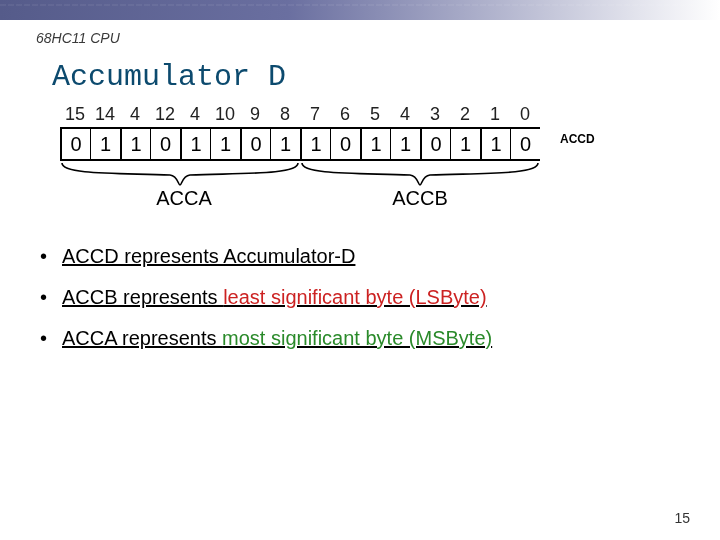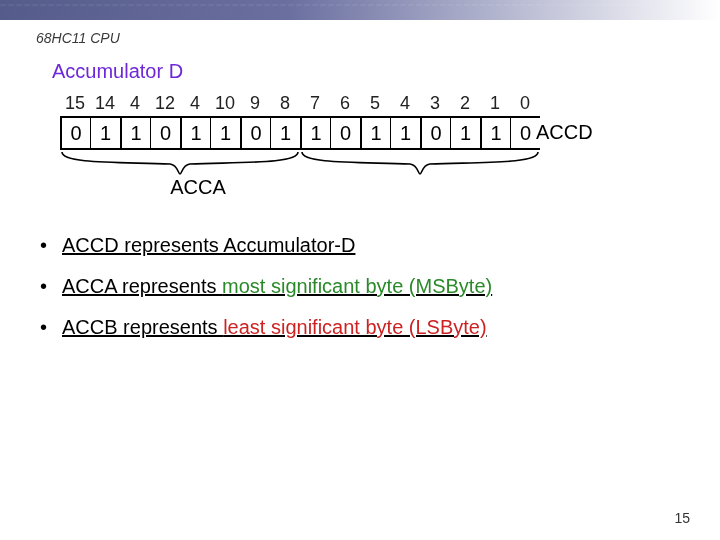--- a/index.html
+++ b/index.html
@@ -24,24 +24,24 @@
     height: 2px;
     background: repeating-linear-gradient(90deg, rgba(255,255,255,0.06) 0 6px, rgba(255,255,255,0.0) 6px 8px);
   }
   .header-label {
     font-style: italic;
     font-size: 14px;
     color: #3a3a3a;
     padding: 10px 0 0 36px;
   }
   .title {
-    font-size: 20px;
-    color: #6d28d9;
+    font-size: 30px;
+    color: #0c4a6e;
     padding: 14px 0 4px 52px;
-    font-family: Liberation Sans, sans-serif;
+    font-family: Liberation Mono, monospace;
   }
   .diagram {
     padding: 6px 0 0 60px;
     position: relative;
   }
   .bit-indices {
     display: flex;
     font-size: 18px;
     color: #222;
     font-family: "Tahoma", "Verdana", sans-serif;
@@ -66,25 +66,26 @@
     justify-content: center;
     font-size: 20px;
     font-family: "Tahoma", sans-serif;
     box-sizing: border-box;
   }
   .bit-cell:first-child { border-left: 2px solid #000; }
   .bit-cell.pair-div { border-left: 2px solid #000; }
   .bit-cell:last-child { border-right: 2px solid #000; }
   .accd-label {
     position: absolute;
-    left: 476px;
+    left: 500px;
     top: 5px;
-    font-size: 20px;
+    font-size: 12px;
     font-family: "Tahoma", sans-serif;
     color: #000;
+    font-weight: bold;
   }
   .brace-row {
     position: relative;
     height: 60px;
   }
   .brace {
     position: absolute;
     top: 0;
   }
   .brace svg { display: block; }
@@ -175,33 +176,34 @@
     <div class="bit-cell">0</div>
     <div class="accd-label">ACCD</div>
   </div>
 
   <div class="brace-row">
     <div class="brace" style="left:0px;">
       <svg width="240" height="26" viewBox="0 0 240 26">
         <path d="M2 2 C2 14, 60 12, 110 14 C118 15, 118 24, 120 24 C122 24, 122 15, 130 14 C180 12, 238 14, 238 2" fill="none" stroke="#000" stroke-width="1.6"></path>
       </svg>
     </div>
-    <div class="brace-label" style="left:18px; width:240px;">ACCA</div>
+    <div class="brace-label" style="left:4px; width:240px;">ACCA</div>
 
     <div class="brace" style="left:240px;">
       <svg width="240" height="26" viewBox="0 0 240 26">
         <path d="M2 2 C2 14, 60 12, 110 14 C118 15, 118 24, 120 24 C122 24, 122 15, 130 14 C180 12, 238 14, 238 2" fill="none" stroke="#000" stroke-width="1.6"></path>
       </svg>
     </div>
+    <div class="brace-label" style="left:240px; width:240px;">ACCB</div>
   </div>
 </div>
 
 <ul class="bullets">
   <li>ACCD  represents Accumulator-D</li>
   <li>
+    <span>ACCB represents </span><span class="red">least significant byte (LSByte)</span>
+  </li>
+  <li>
     <span>ACCA represents  </span><span class="green">most significant byte (MSByte)</span>
   </li>
-  <li>
-    <span>ACCB represents </span><span class="red">least significant byte (LSByte)</span>
-  </li>
 </ul>
 
 <div class="pagenum">15</div>
 
 </body></html>

